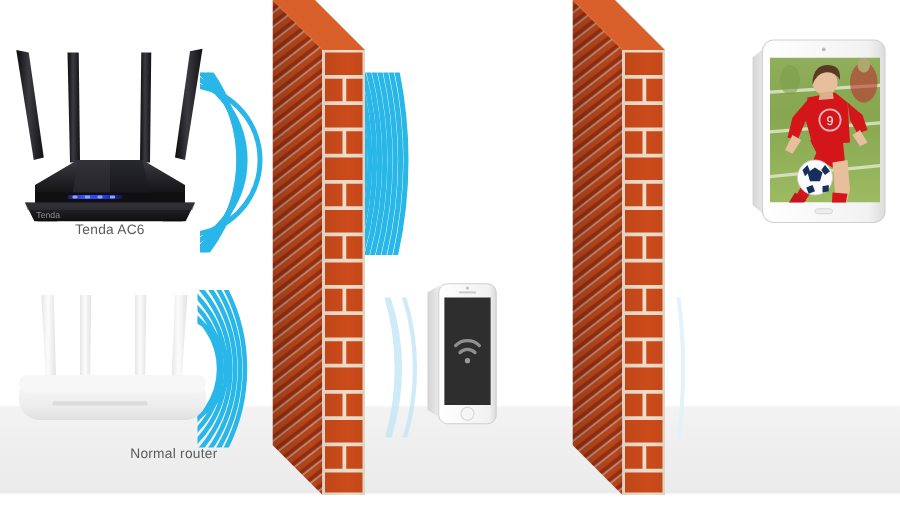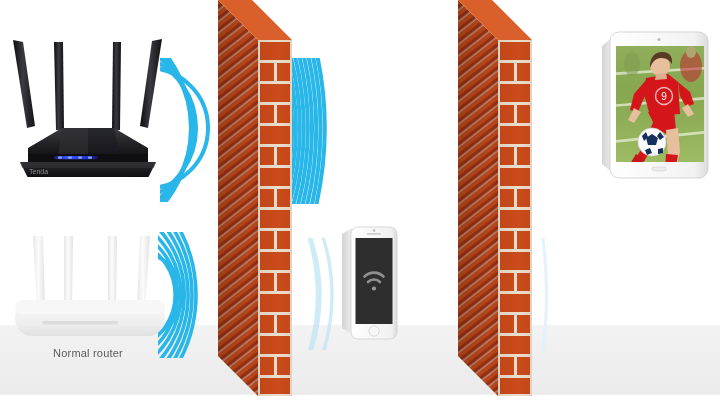--- a/index.html
+++ b/index.html
@@ -342,20 +342,21 @@
 
         <polygon points="18,140 154,140 146,156 26,156" fill="url(#bodyFront)"></polygon>
         <polygon points="18,140 154,140 152,146 20,146" fill="#35353b" opacity="0.5"></polygon>
 
         <rect x="28" y="154" width="16" height="4" rx="1.5" fill="#0b0b0d"></rect>
         <rect x="128" y="154" width="16" height="4" rx="1.5" fill="#0b0b0d"></rect>
 
         <text x="27" y="152" font-family="Liberation Sans, sans-serif" font-size="7" fill="#8d8d96">Tenda</text>
       </g>
     </svg>
+    <div class="router-label" style="top:156px;left:0;width:172px;">Tenda AC6</div>
   </div>
 
   <div class="router" style="left:2px;top:222px;width:172px;height:120px;">
     <svg width="172" height="120" viewBox="0 0 172 120">
       <defs>
         <linearGradient id="wBody" x1="0" y1="0" x2="0" y2="1">
           <stop offset="0%" stop-color="#fbfbfb"></stop>
           <stop offset="70%" stop-color="#ededed"></stop>
           <stop offset="100%" stop-color="#e0e0e0"></stop>
         </linearGradient>
@@ -370,21 +371,21 @@
         <polygon points="62,14 71,14 70,86 62,86" fill="url(#wAnt)"></polygon>
         <polygon points="106,14 115,14 114,86 106,86" fill="url(#wAnt)"></polygon>
         <polygon points="138,14 148,14 143,86 135,86" fill="url(#wAnt)"></polygon>
       </g>
       <g>
         <rect x="13" y="78" width="150" height="36" rx="17" fill="url(#wBody)"></rect>
         <rect x="13" y="78" width="150" height="14" rx="7" fill="#f7f7f7"></rect>
         <rect x="40" y="99" width="76" height="3.4" rx="1.7" fill="#dcdcdc"></rect>
       </g>
     </svg>
-    <div class="router-label" style="top:125px;left:0;width:172px;">Normal router</div>
+    <div class="router-label" style="top:135px;left:0;width:172px;text-align:right;">Normal router</div>
   </div>
 
   <div class="device" style="left:336px;top:222px;">
     <svg width="72" height="122" viewBox="0 0 72 122">
       <defs>
         <linearGradient id="phSide" x1="0" y1="0" x2="1" y2="0">
           <stop offset="0%" stop-color="#d3d3d3"></stop>
           <stop offset="100%" stop-color="#eeeeee"></stop>
         </linearGradient>
         <linearGradient id="phBody" x1="0" y1="0" x2="1" y2="0">

